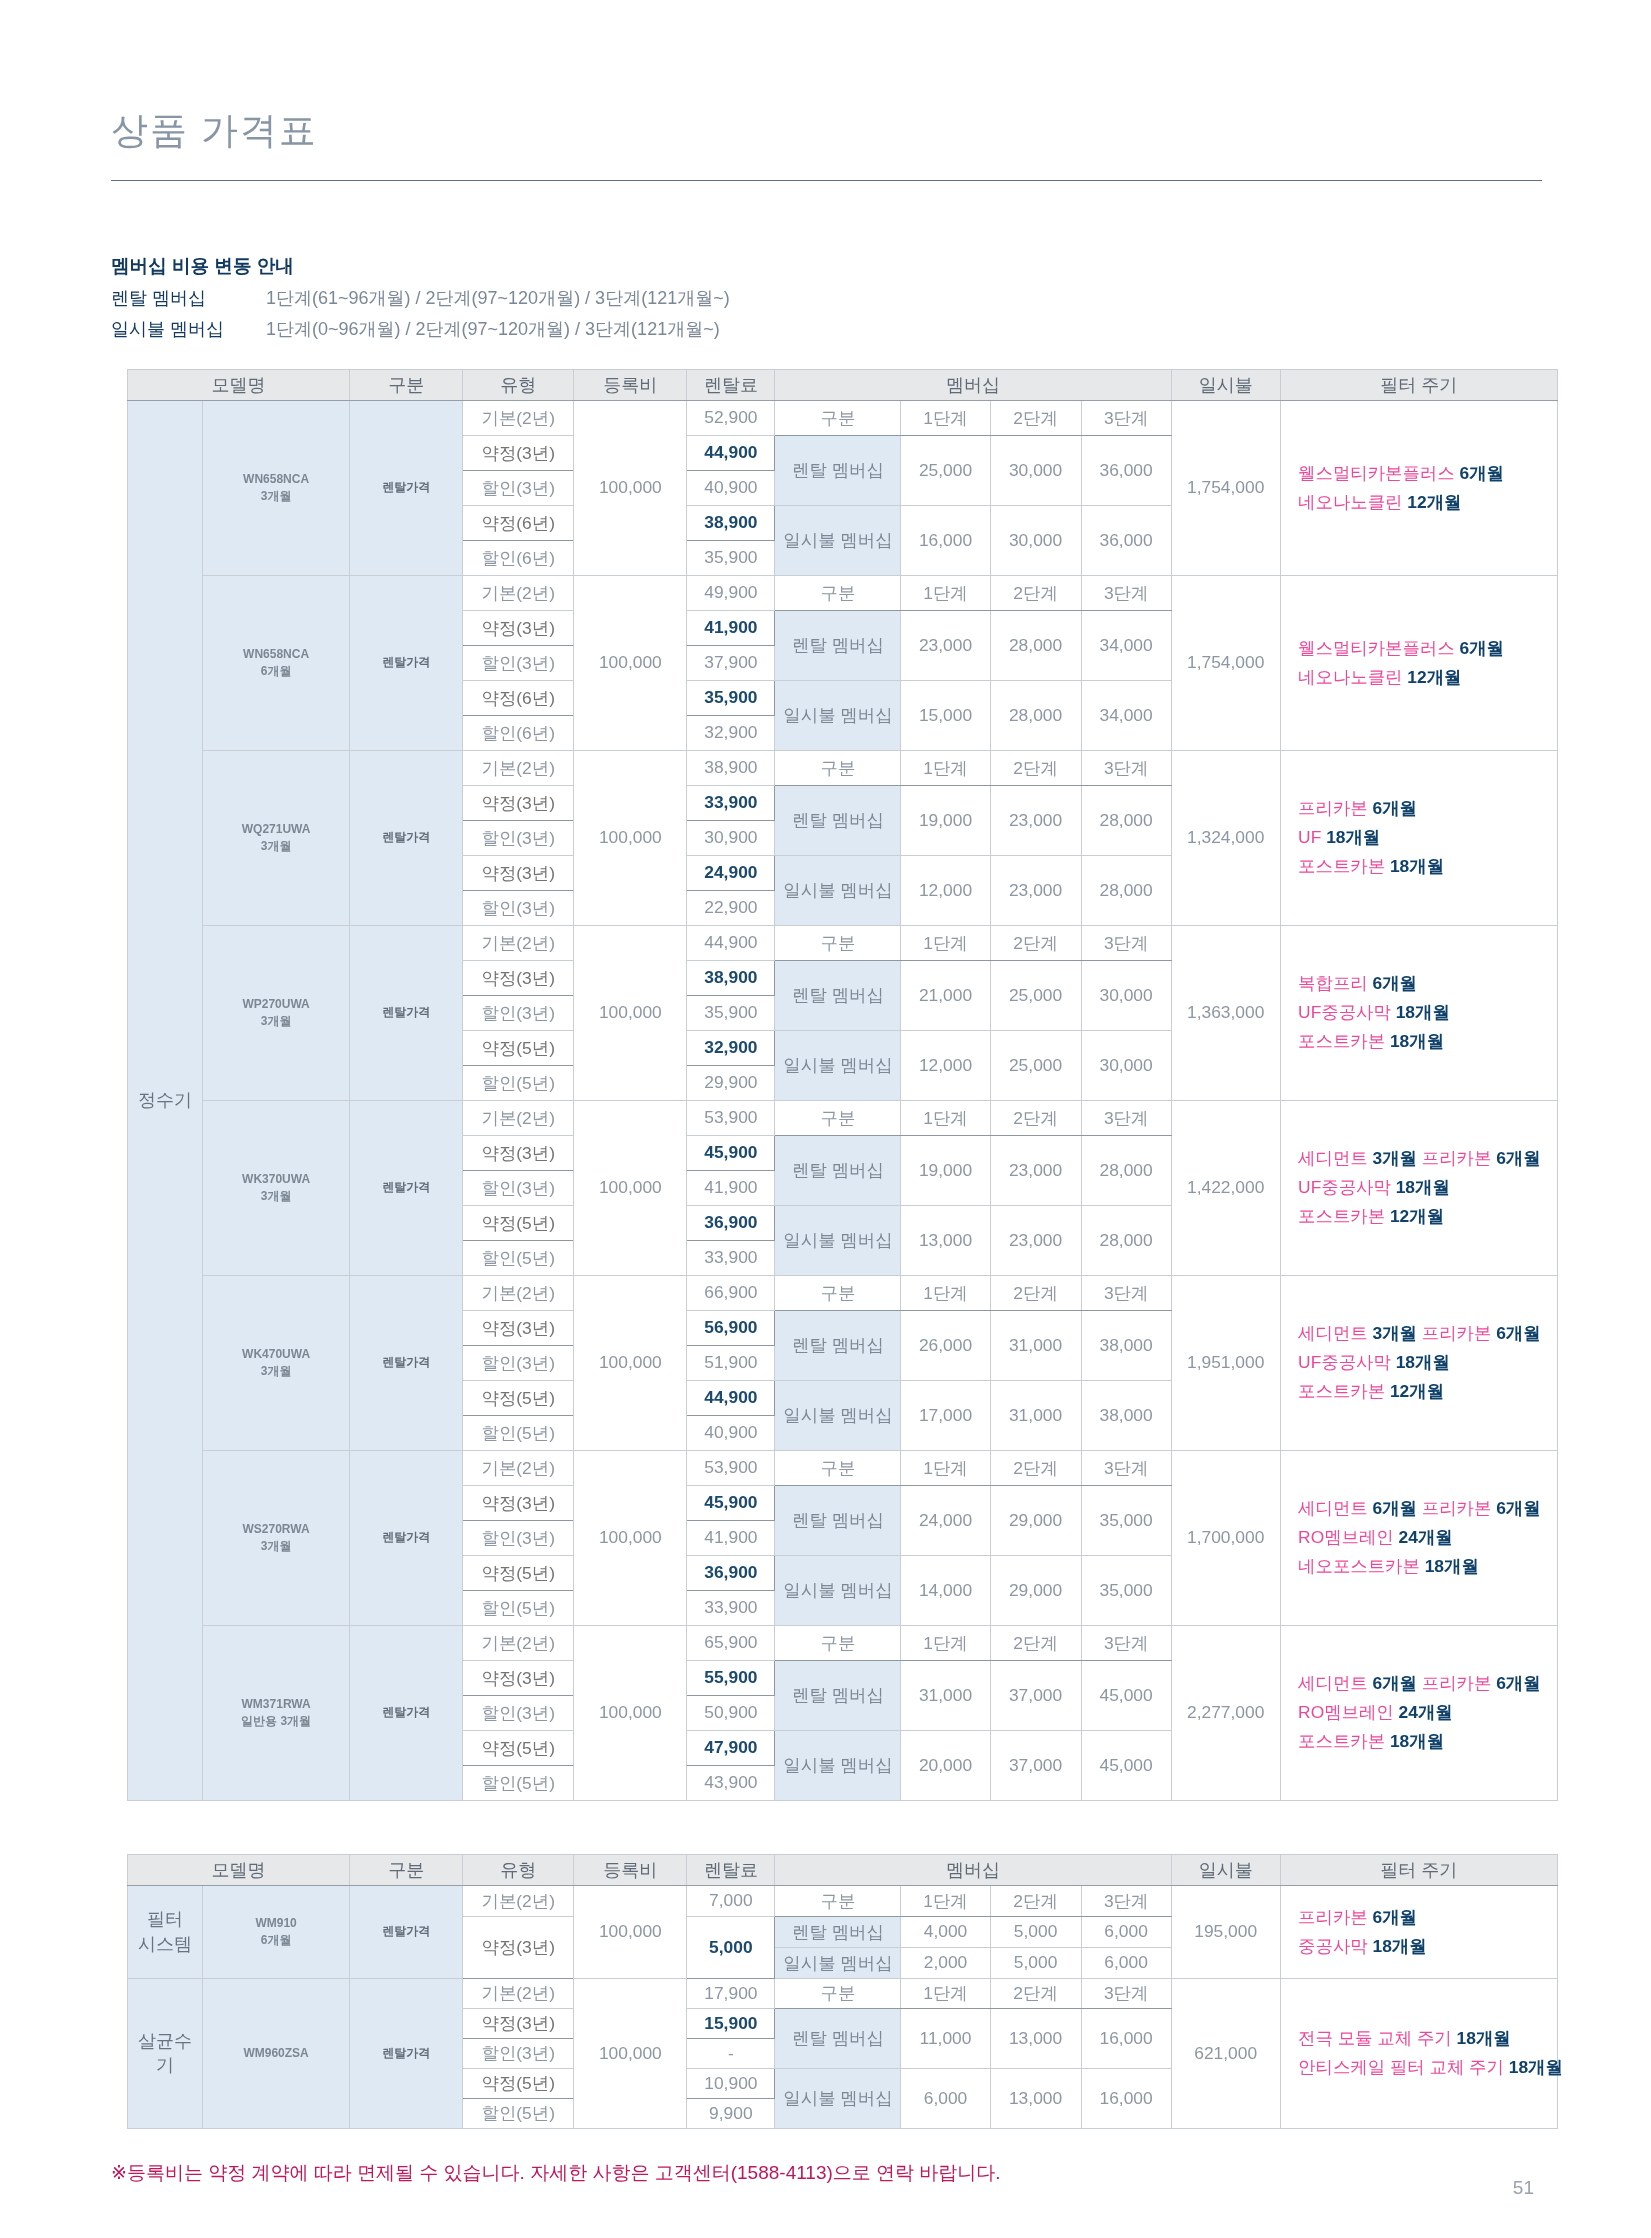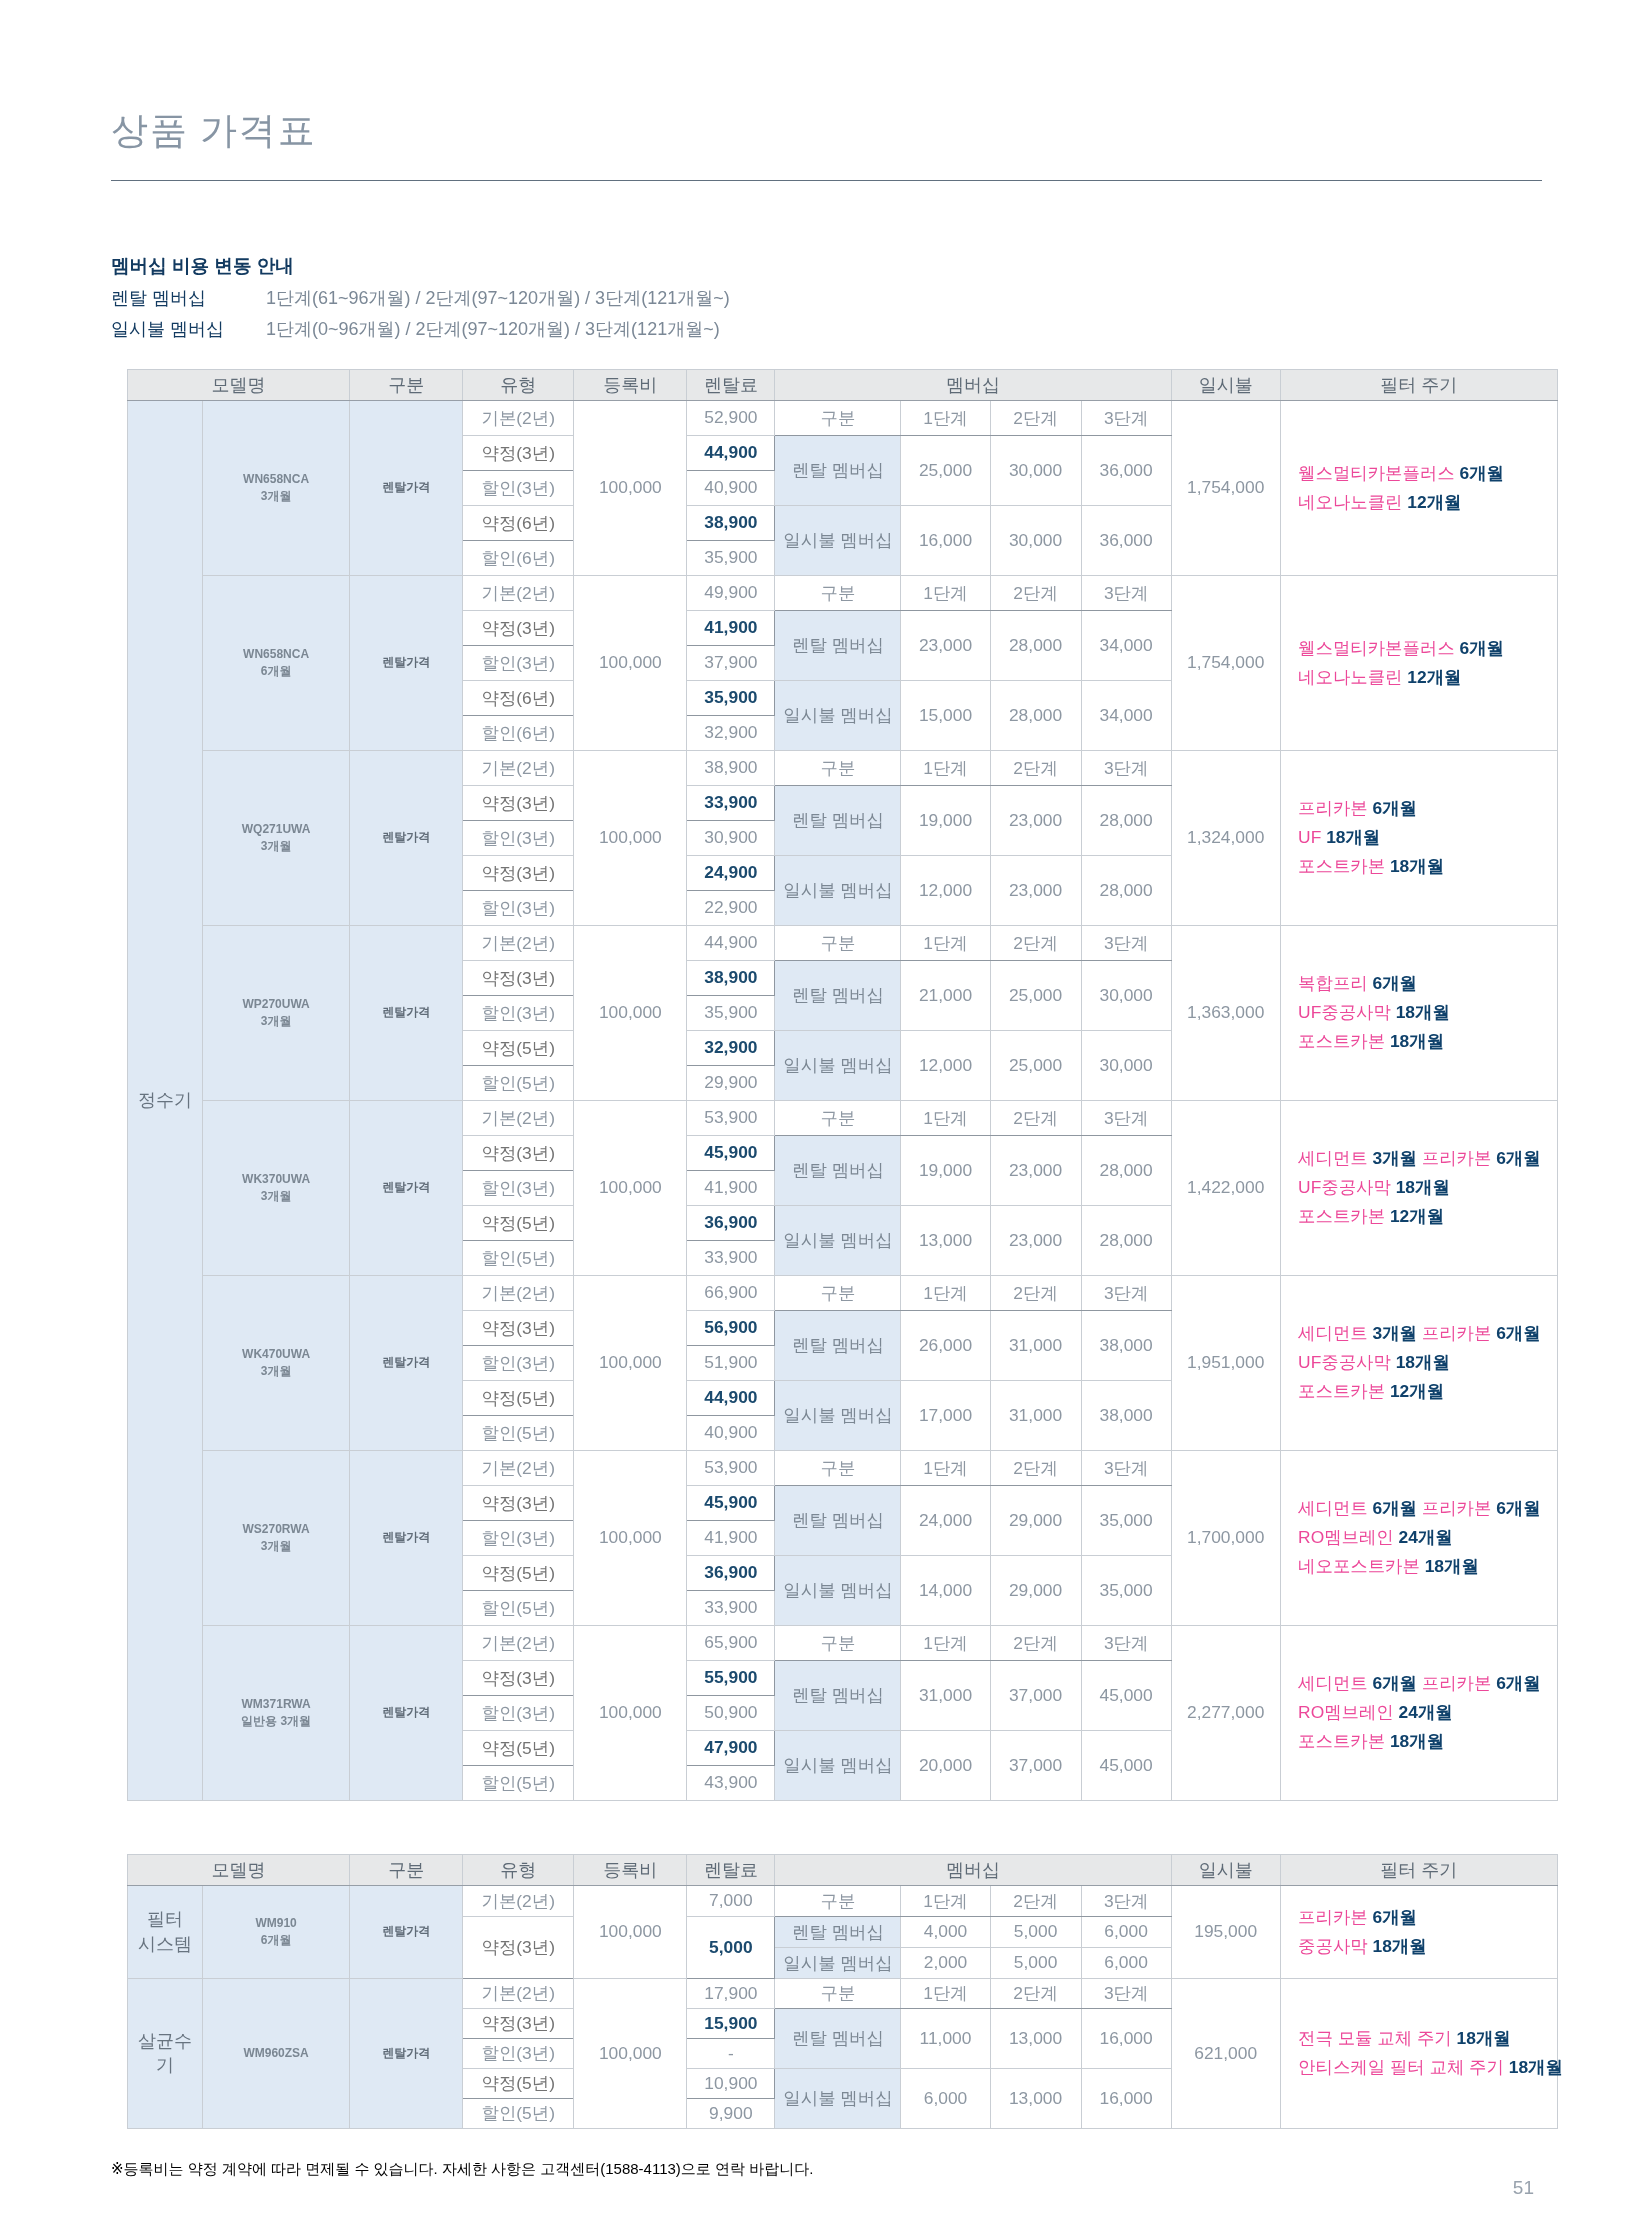--- a/index.html
+++ b/index.html
@@ -1,21 +1,21 @@
 <!DOCTYPE html>
 <html style="font-size:10px"><head>
 <meta charset="utf-8">
 <style>
   html,body{margin:0;padding:0;}
   body{
     width:1651px;height:2239px;background:#ffffff;position:relative;
     font-family:"Liberation Sans","DejaVu Sans",sans-serif;
   }
   .content{padding:112px 109px 0 111px;}
-  .page-title{font-size:37px;line-height:1;color:#8795a4;font-weight:500;letter-spacing:1.9px;margin:0;font-family:Liberation Serif, serif;}
+  .page-title{font-size:37px;line-height:1;color:#8795a4;font-weight:500;letter-spacing:1.9px;margin:0;}
   .rule{margin-top:31px;border-top:1.9px solid #61707f;width:1431px;}
   .notice{margin-top:72px;}
   .notice-head{font-size:18.6px;font-weight:bold;color:#123a60;}
   .notice-row{margin-top:8px;font-size:18px;display:flex;line-height:1.3;}
   .notice-label{color:#123a60;width:155px;flex:0 0 155px;}
   .notice-val{color:#7b8896;}
   #tables-root{margin-top:27px;padding-left:16px;}
   table.price-table{border-collapse:collapse;table-layout:fixed;width:1431px;
     border-top:1.9px solid #979ea7;border-bottom:1.9px solid #979ea7;
     border-left:1.2px solid #c9ced4;border-right:1.2px solid #c9ced4;}
@@ -36,21 +36,21 @@
   td.category-cell{color:#5f6b77;font-weight:bold;font-size:12px;}
   td.mem-label{color:#7b8793;font-size:17.4px;}
   td.mem-head{background:#ffffff;color:#8d97a2;border-bottom:1.9px solid #8f97a0;}
   td.type-emph{color:#737373;font-weight:normal;margin-left:14px;}
   td.emph{color:#1b4a6e;font-weight:bold;}
   td.boxed{border:1.9px solid #8f97a0;}
   td.filter-cell{text-align:left;padding-left:17.4px;}
   .filter-line{line-height:29px;font-size:17.4px;white-space:nowrap;}
   .f-normal{color:#ec4899;}
   .f-bold{color:#0f416b;font-weight:bold;}
-  .footnote{margin-top:31px;font-size:15px;color:#000000;}
+  .footnote{margin-top:31px;font-size:19px;color:#be185d;}
   .pagenum{position:absolute;right:117px;bottom:40px;font-size:19px;color:#98a2ad;}
 </style>
 </head>
 <body>
 
 <div class="content">
   <h1 class="page-title">상품 가격표</h1>
   <div class="rule"></div>
 
   <div class="notice">

